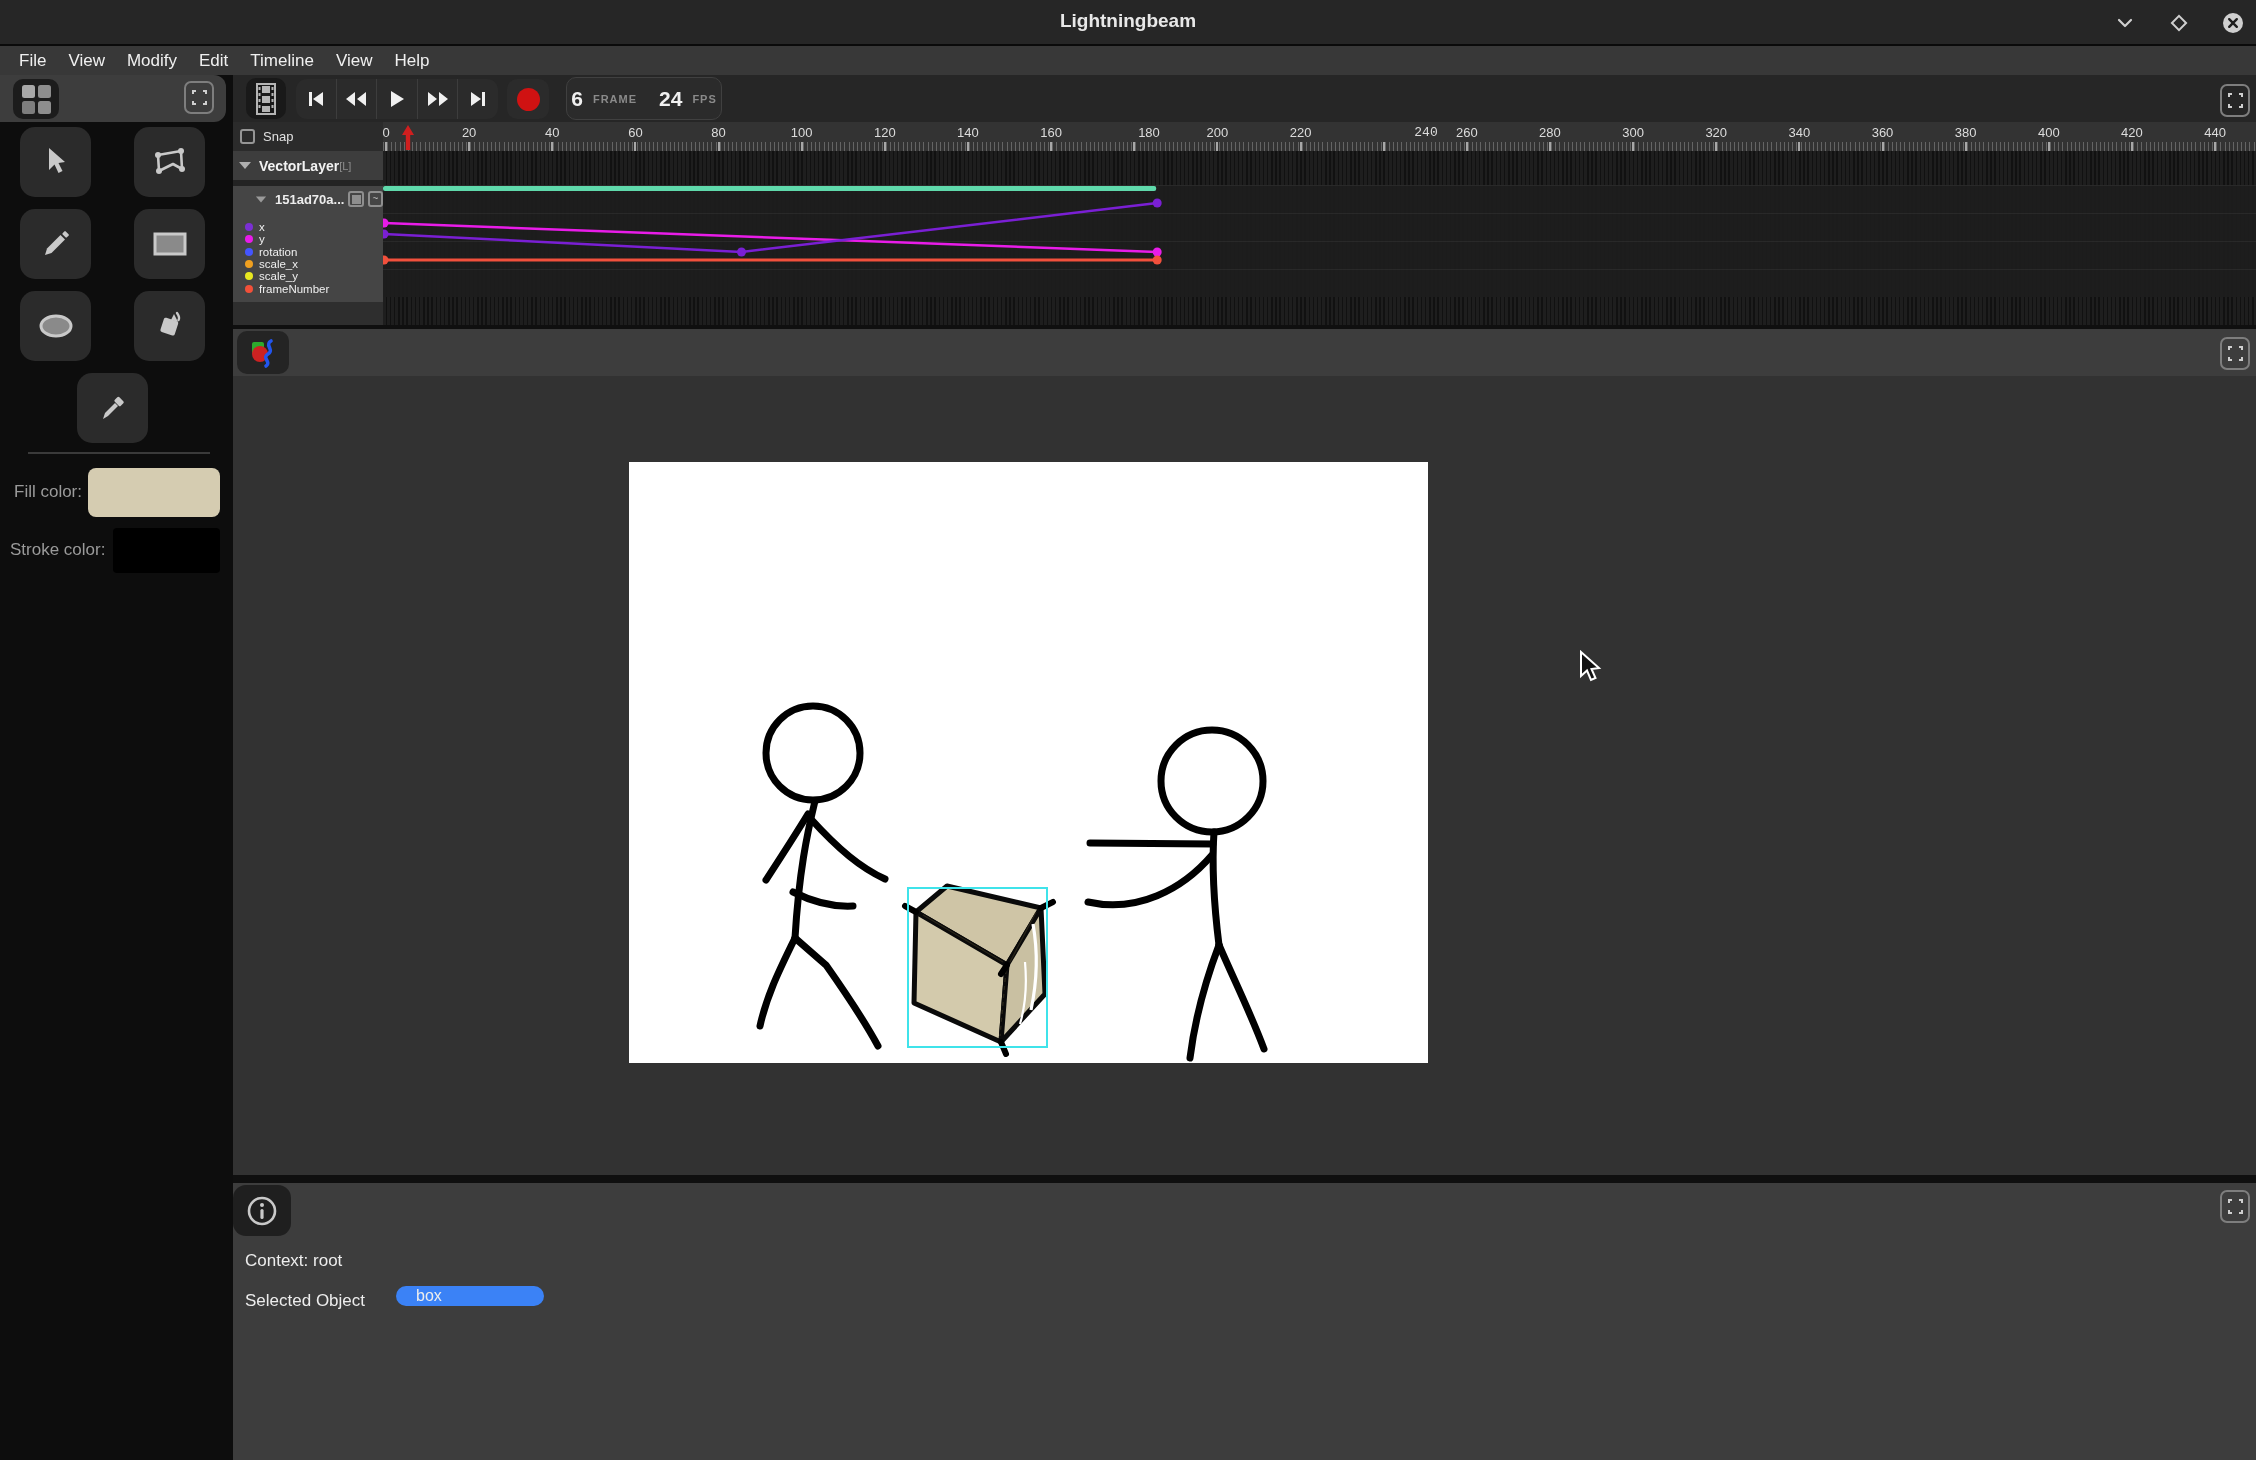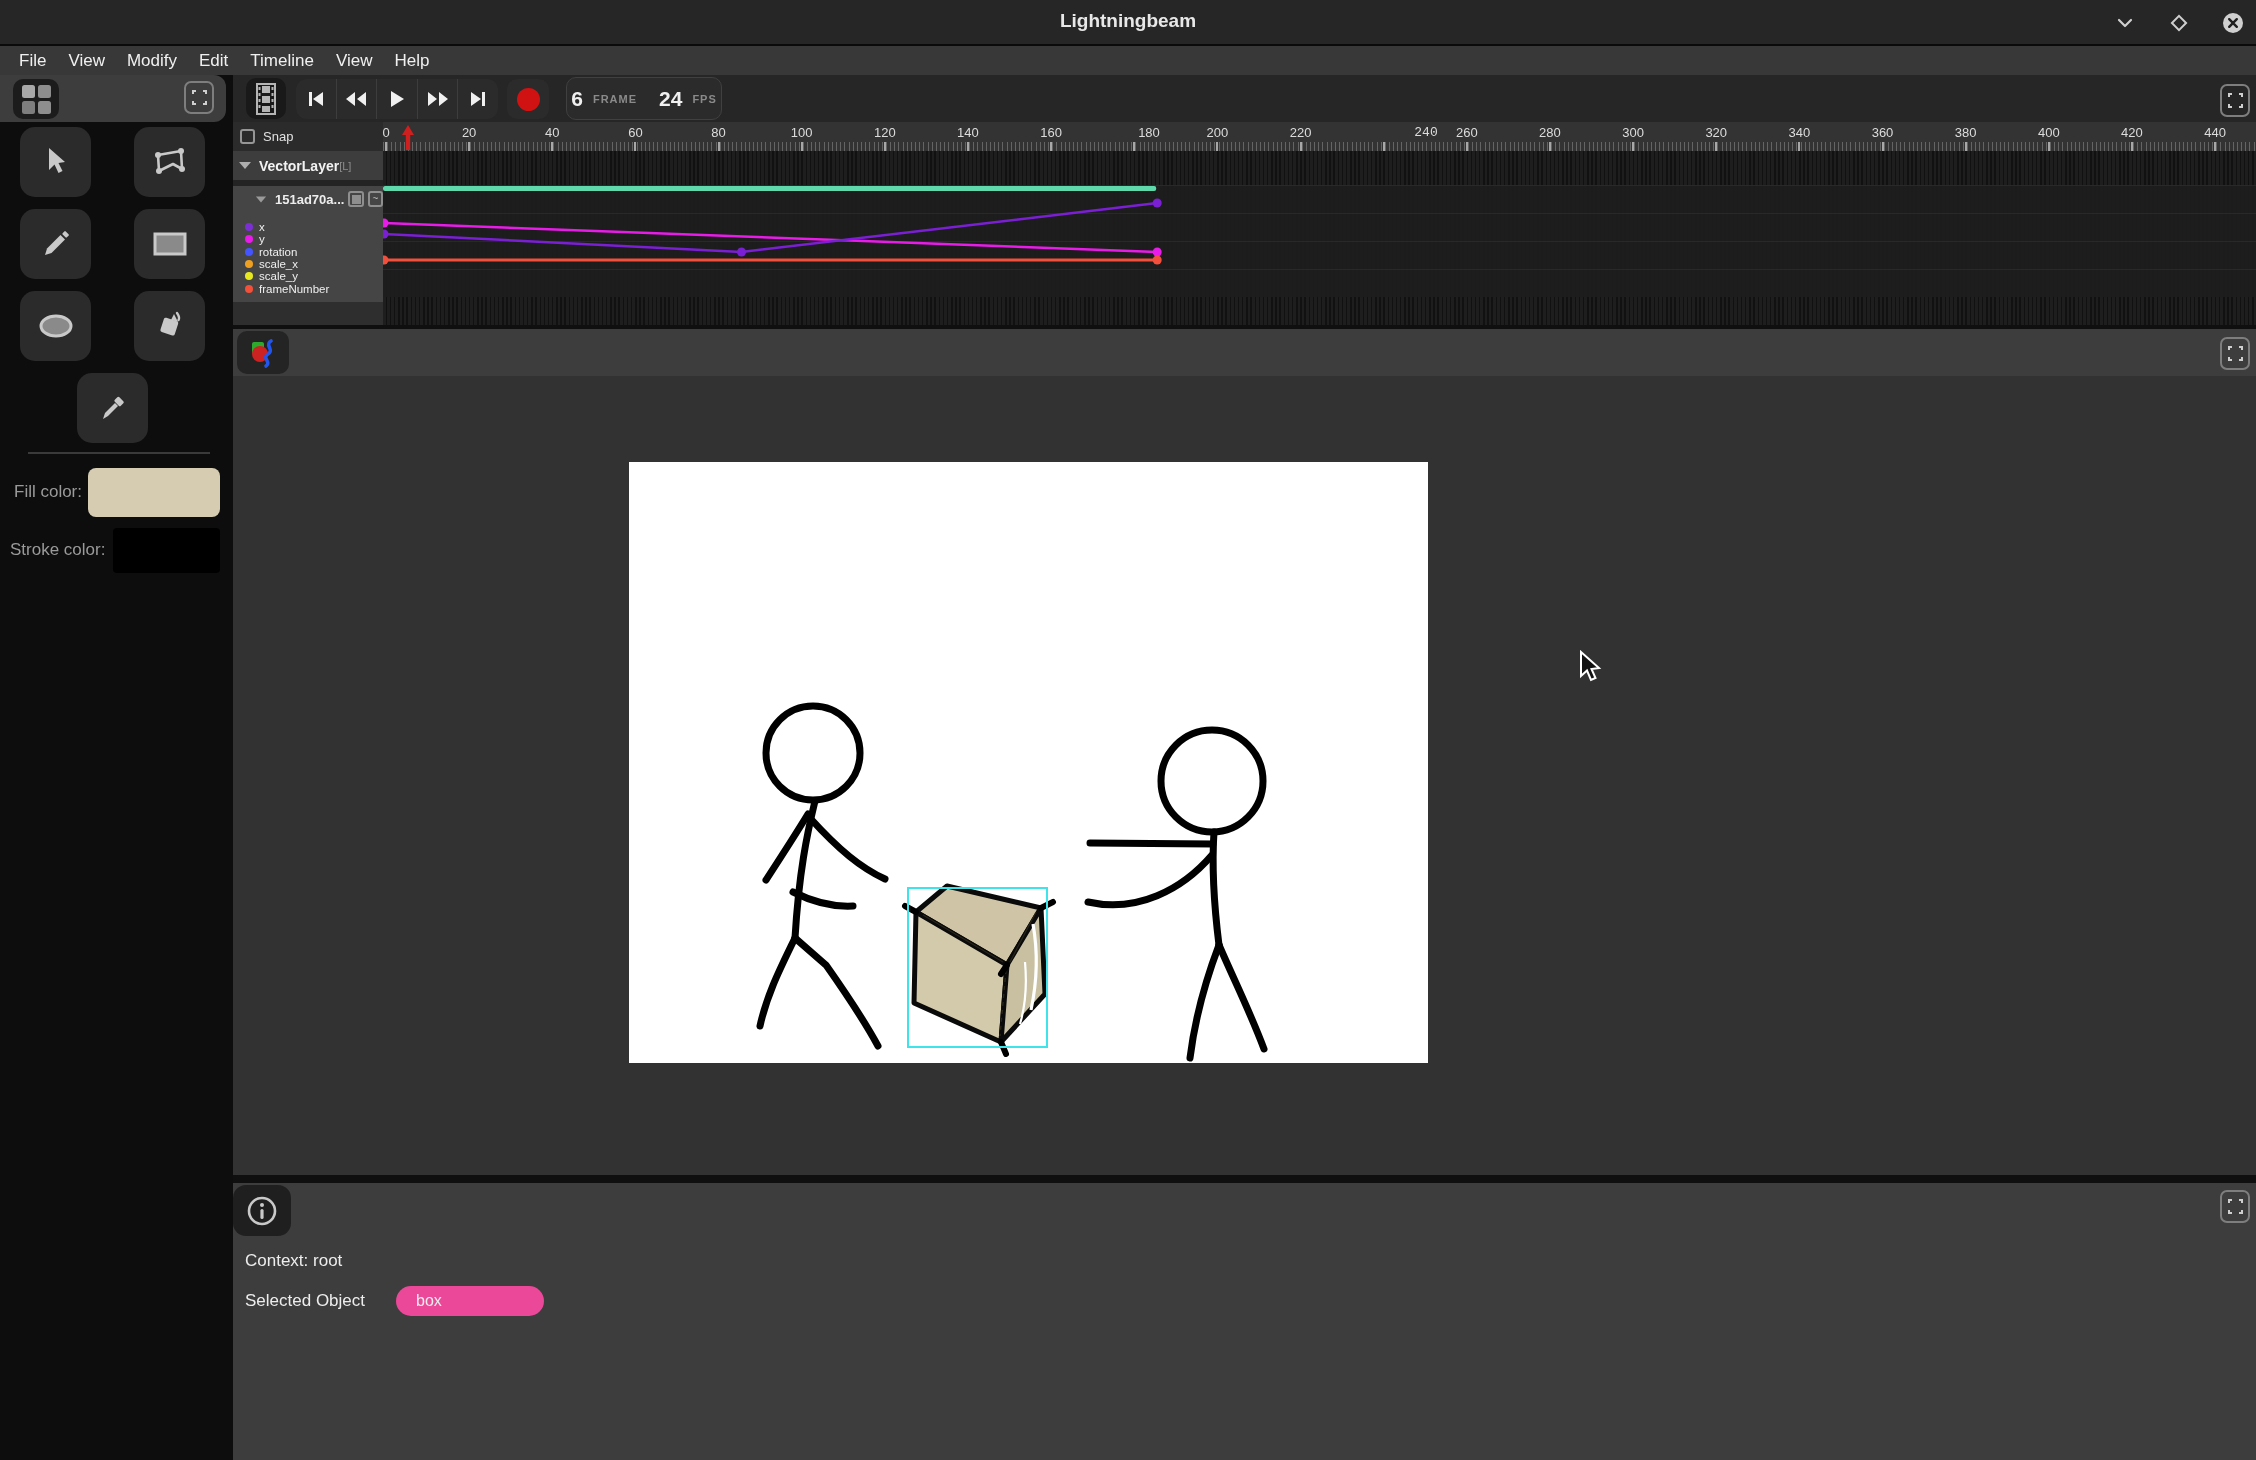--- a/index.html
+++ b/index.html
@@ -81,21 +81,21 @@
   .canvas-strip { left:233px; top:329px; width:2023px; height:47px; background:#3d3d3d; }
   .shapes-btn { left:237px; top:331px; width:52px; height:43px; background:#242424; border-radius:10px; display:flex; align-items:center; justify-content:center; }
   .canvas-body { left:233px; top:376px; width:2023px; height:799px; background:#323232; }
   .white-canvas { left:629px; top:462px; width:799px; height:601px; background:#ffffff; }
 
   
   .bottom-panel { left:233px; top:1183px; width:2023px; height:277px; background:#3d3d3d; }
   .info-btn { left:233px; top:1185px; width:58px; height:51px; background:#1f1f1f; border-radius:13px; display:flex; align-items:center; justify-content:center; }
   .context-text { left:245px; top:1251px; font-size:17px; color:#ededed; }
   .selobj-label { left:245px; top:1291px; font-size:17px; color:#ededed; }
-  .selobj-pill { left:396px; top:1286px; width:148px; height:30px; background:#ec4899; border-radius:15px; display:flex; align-items:center; padding-left:20px; font-size:16px; color:#ededed; }
+  .selobj-pill { left:396px; top:1286px; width:148px; height:20px; background:#3b82f6; border-radius:15px; display:flex; align-items:center; padding-left:20px; font-size:16px; color:#ededed; }
 </style>
 </head>
 <body>
 
 <div id="app">
 
   <div class="abs titlebar">
     <div class="win-title">Lightningbeam</div>
     <div class="win-controls">
       <div class="win-btn">

